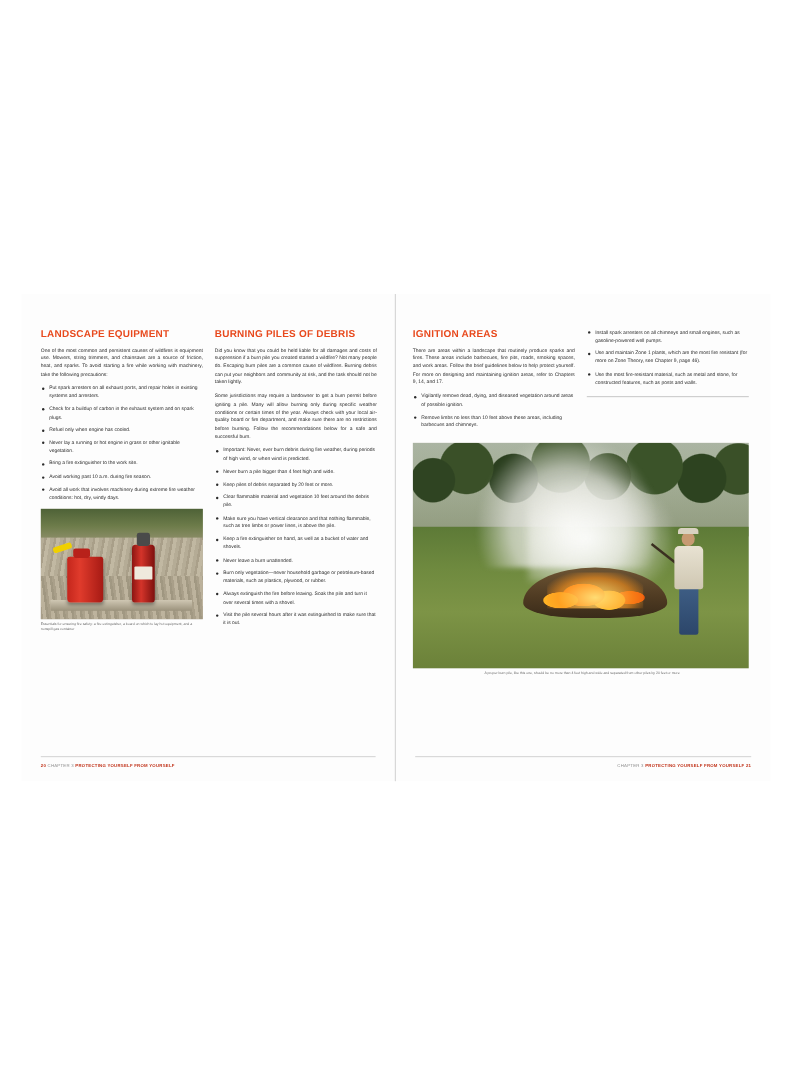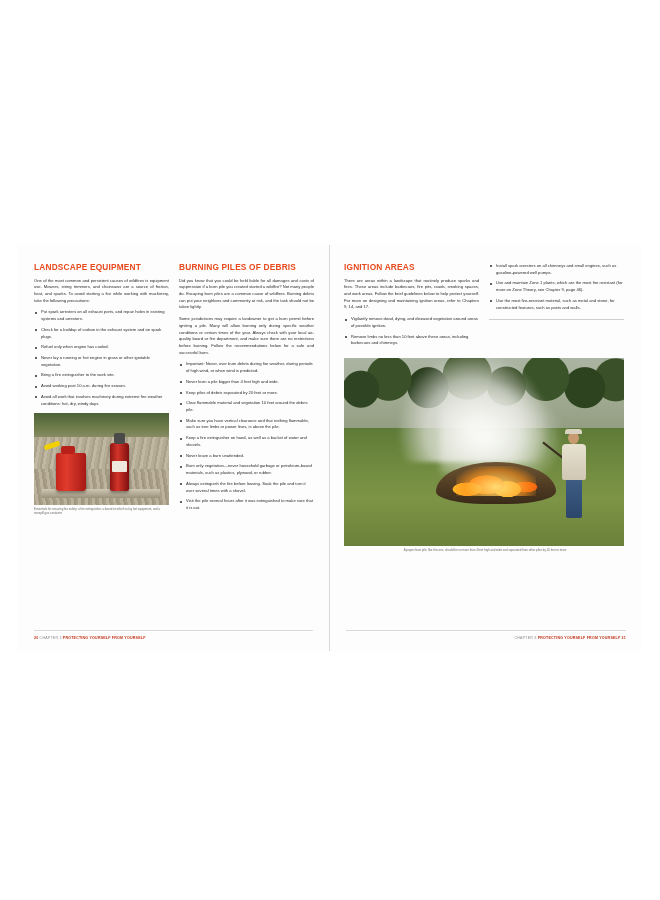--- a/index.html
+++ b/index.html
@@ -35,20 +35,21 @@
   }
   .page.right {
     padding: 18px 16px 0 14px;
   }
   .cols {
     display: flex;
     gap: 10px;
   }
   .col {
     width: 135px;
+    margin-top: 11px;
   }
   h2.section-head {
     color: #e8491d;
     font-size: 8.3px;
     font-weight: bold;
     letter-spacing: 0.2px;
     margin: 0 0 5px 0;
     line-height: 1.15;
     text-transform: uppercase;
   }

